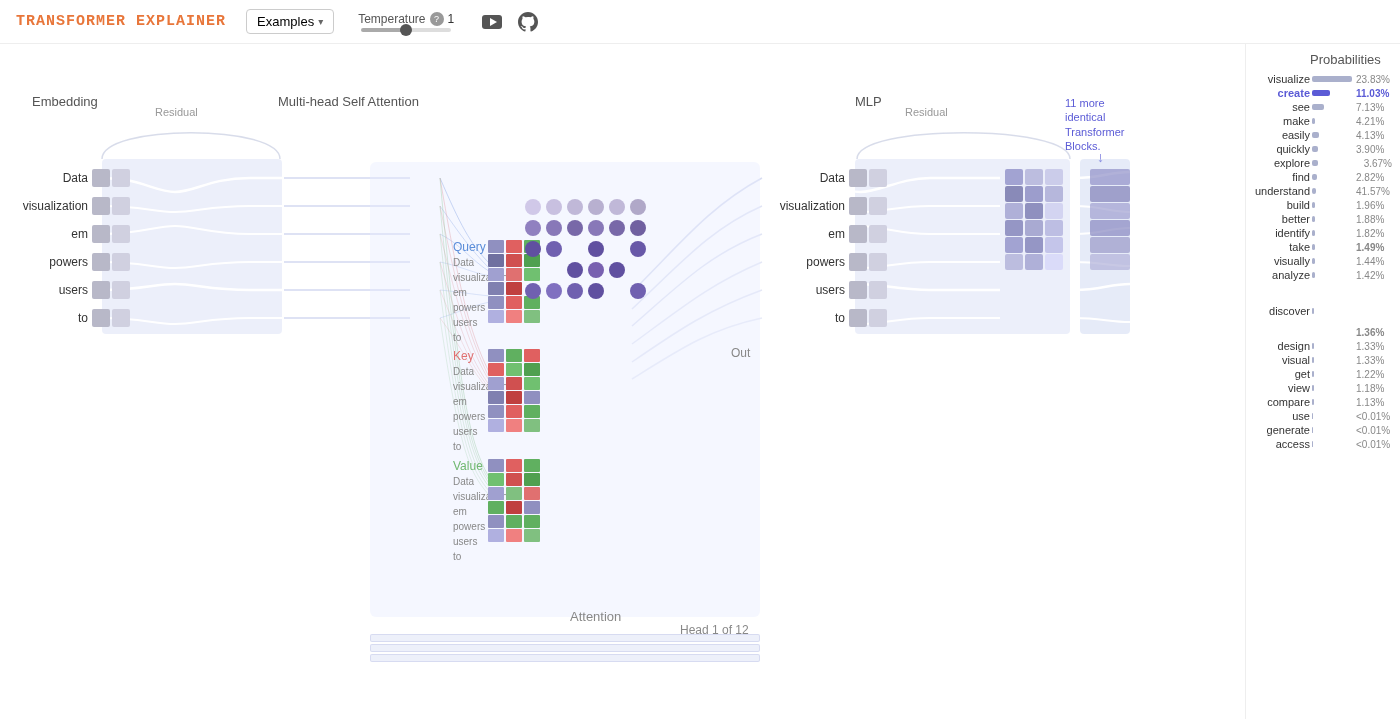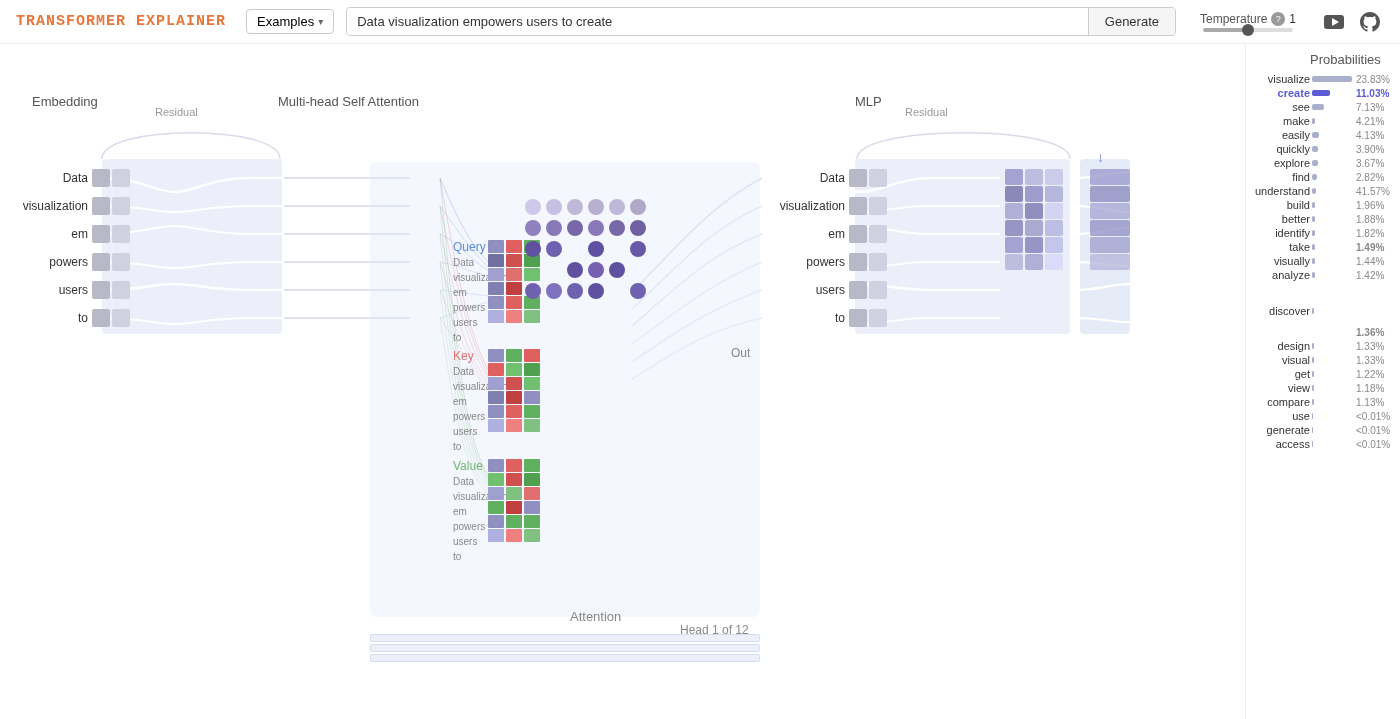--- a/index.html
+++ b/index.html
@@ -350,24 +350,20 @@
 
 <div id="header">
   <div id="logo">
     <span>Transformer</span>
     <span style="color:#e8763a"> Explainer</span>
   </div>
   <button class="examples-btn">
     <span>Examples</span>
     <span class="chevron">▾</span>
   </button>
-  <div id="input-area">
-    <input type="text" id="main-input" value="Data visualization empowers users to create" style="flex: 1 1 0%; border: none; outline: none; padding: 6px 10px; font-size: 13px;">
-    <button class="generate-btn">Generate</button>
-  </div>
   <div id="temp-area">
     <div id="temp-label">
       <span>Temperature</span>
       <span class="info-icon">?</span>
       <span id="temp-value">1</span>
     </div>
     <div id="temp-slider">
       <div id="temp-thumb"></div>
     </div>
   </div>
@@ -390,20 +386,23 @@
 
   <div id="viz-panel">
 
     <div class="section-label" id="label-embedding">Embedding</div>
     <div class="section-label" id="label-mhsa">Multi-head Self Attention</div>
     <div class="section-label" id="label-mlp">MLP</div>
 
     <div class="residual-label" id="res1">Residual</div>
     <div class="residual-label" id="res2">Residual</div>
 
+    <div id="more-blocks">
+      <span>11 more identical Transformer Blocks.</span>
+    </div>
     <div id="more-blocks-arrow">↓</div>
 
     <svg id="flow-svg">
 
       <rect x="102" y="115" width="180" height="175" rx="4" fill="rgba(200,210,240,0.35)"></rect>
 
       <rect x="855" y="115" width="215" height="175" rx="4" fill="rgba(200,210,240,0.35)"></rect>
 
       <rect x="1080" y="115" width="50" height="175" rx="4" fill="rgba(200,210,240,0.45)"></rect>
 
@@ -808,21 +807,21 @@
     <div class="prob-bar-wrap">
       <div class="prob-bar" style="width:15%; background:#aab0cc;"></div>
     </div>
     <span class="prob-pct" style="color:#888; font-weight:normal;">3.90%</span>
   </div>
         <div class="prob-row">
     <span class="prob-word" style="color:#333; font-weight:normal;">explore</span>
     <div class="prob-bar-wrap">
       <div class="prob-bar" style="width:14%; background:#aab0cc;"></div>
     </div>
-    <span class="prob-pct" style="color:#888; font-weight:normal;">3.67%</span>
+    <span class="prob-pct" style="color:#888; font-weight:normal;text-align:right;">3.67%</span>
   </div>
         <div class="prob-row">
     <span class="prob-word" style="color:#333; font-weight:normal;">find</span>
     <div class="prob-bar-wrap">
       <div class="prob-bar" style="width:11%; background:#aab0cc;"></div>
     </div>
     <span class="prob-pct" style="color:#888; font-weight:normal;">2.82%</span>
   </div>
         <div class="prob-row">
     <span class="prob-word" style="color:#333; font-weight:normal;">understand</span>

